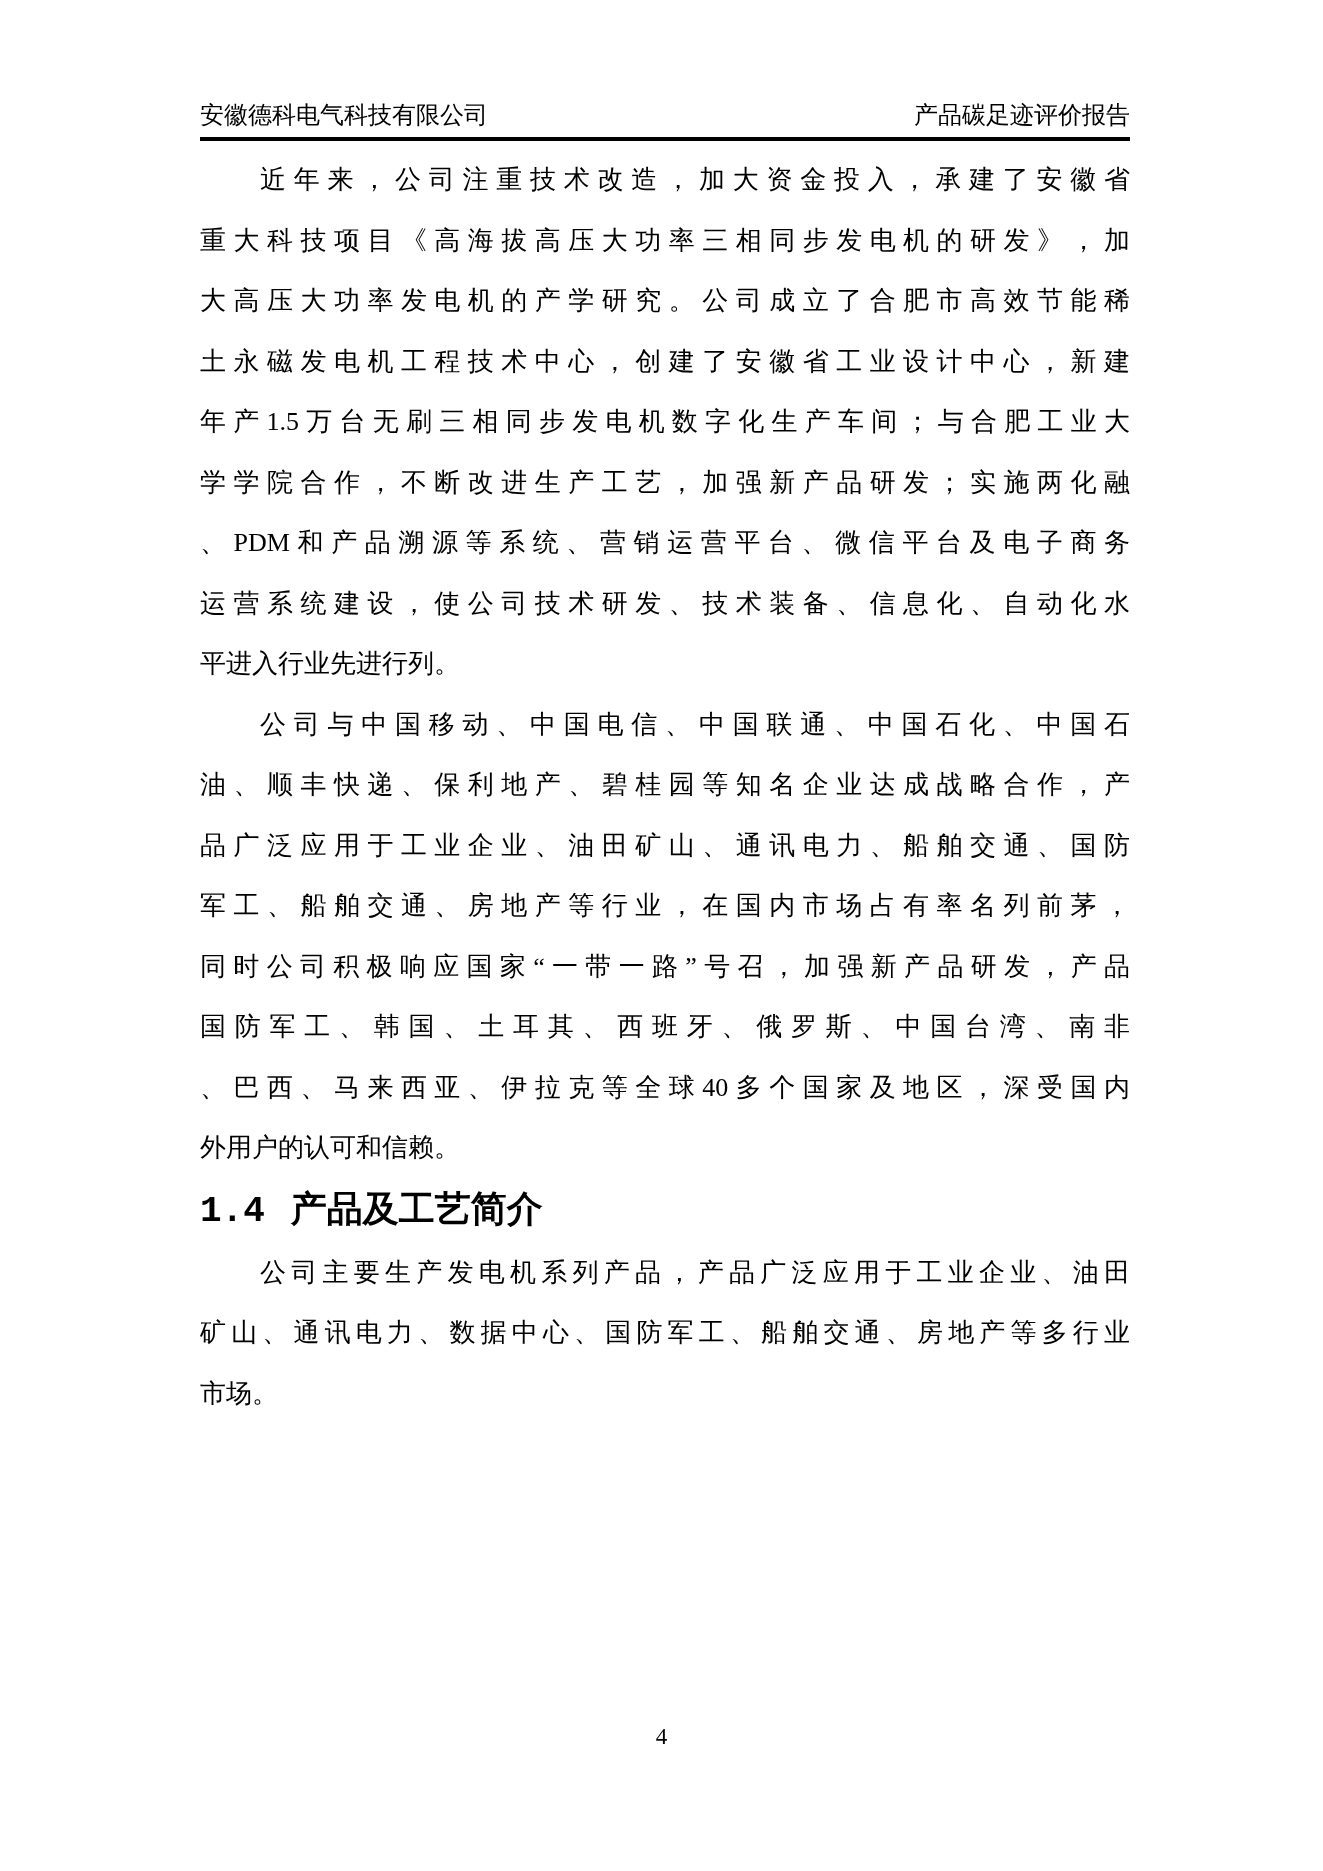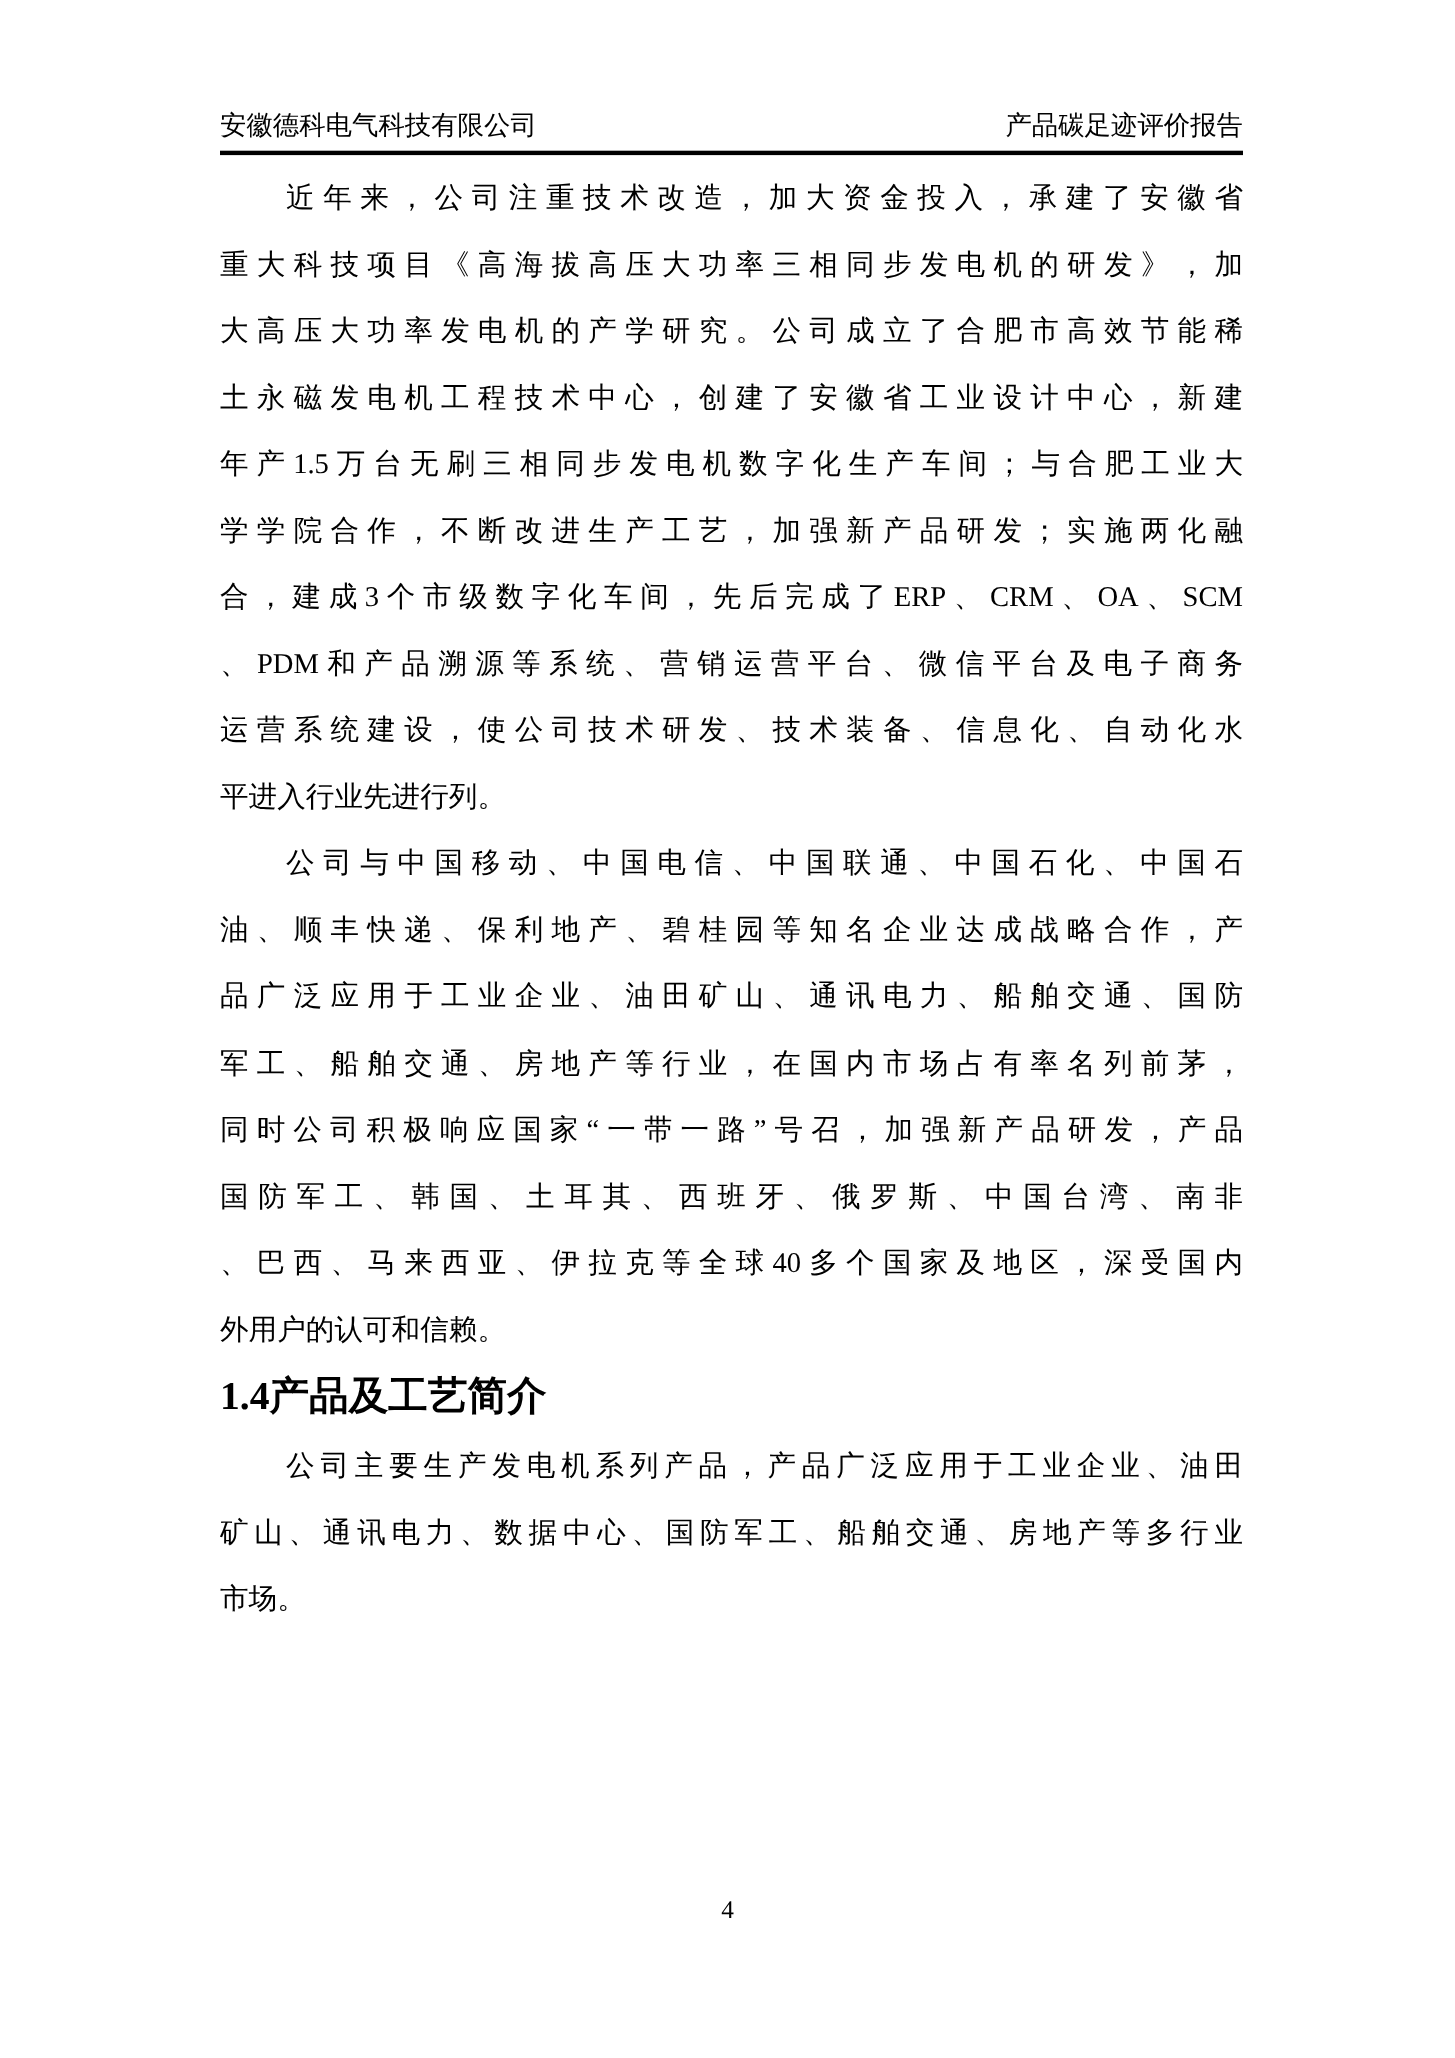--- a/index.html
+++ b/index.html
@@ -52,21 +52,22 @@
   
   .section-heading {
     height: 60px;
     line-height: 60px;
     font-size: 36px;
     font-weight: bold;
     text-align: left;
     white-space: nowrap;
   }
   .section-heading .h-num {
-    font-family: Liberation Serif, serif;
+    font-family: Liberation Mono, monospace;
+    margin-right: 26px;
   }
   .section-heading .h-title {
     font-family: "Liberation Sans", "DejaVu Sans", sans-serif;
   }
   .para.after-heading { margin-top: 4px; }
   
   .page-footer {
     position: absolute;
     top: 1722px;
     left: 0;
@@ -88,21 +89,20 @@
 
   <div class="doc-body">
 
     <div class="para">
       <div class="line first">近年来，公司注重技术改造，加大资金投入，承建了安徽省</div>
       <div class="line">重大科技项目《高海拔高压大功率三相同步发电机的研发》，加</div>
       <div class="line">大高压大功率发电机的产学研究。公司成立了合肥市高效节能稀</div>
       <div class="line">土永磁发电机工程技术中心，创建了安徽省工业设计中心，新建</div>
       <div class="line">年产1.5万台无刷三相同步发电机数字化生产车间；与合肥工业大</div>
       <div class="line">学学院合作，不断改进生产工艺，加强新产品研发；实施两化融</div>
-      <div class="line">合，建成3个市级数字化车间，先后完成了ERP、CRM、OA、SCM</div>
       <div class="line">、PDM和产品溯源等系统、营销运营平台、微信平台及电子商务</div>
       <div class="line">运营系统建设，使公司技术研发、技术装备、信息化、自动化水</div>
       <div class="line last">平进入行业先进行列。</div>
     </div>
 
     <div class="para">
       <div class="line first">公司与中国移动、中国电信、中国联通、中国石化、中国石</div>
       <div class="line">油、顺丰快递、保利地产、碧桂园等知名企业达成战略合作，产</div>
       <div class="line">品广泛应用于工业企业、油田矿山、通讯电力、船舶交通、国防</div>
       <div class="line">军工、船舶交通、房地产等行业，在国内市场占有率名列前茅，</div>

